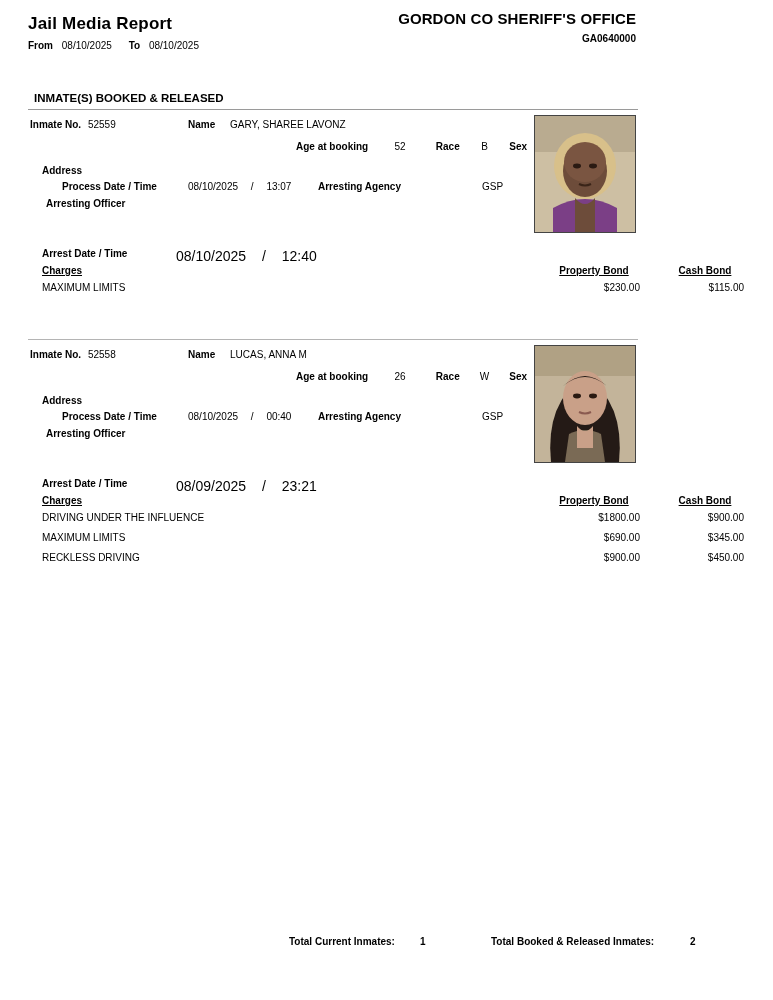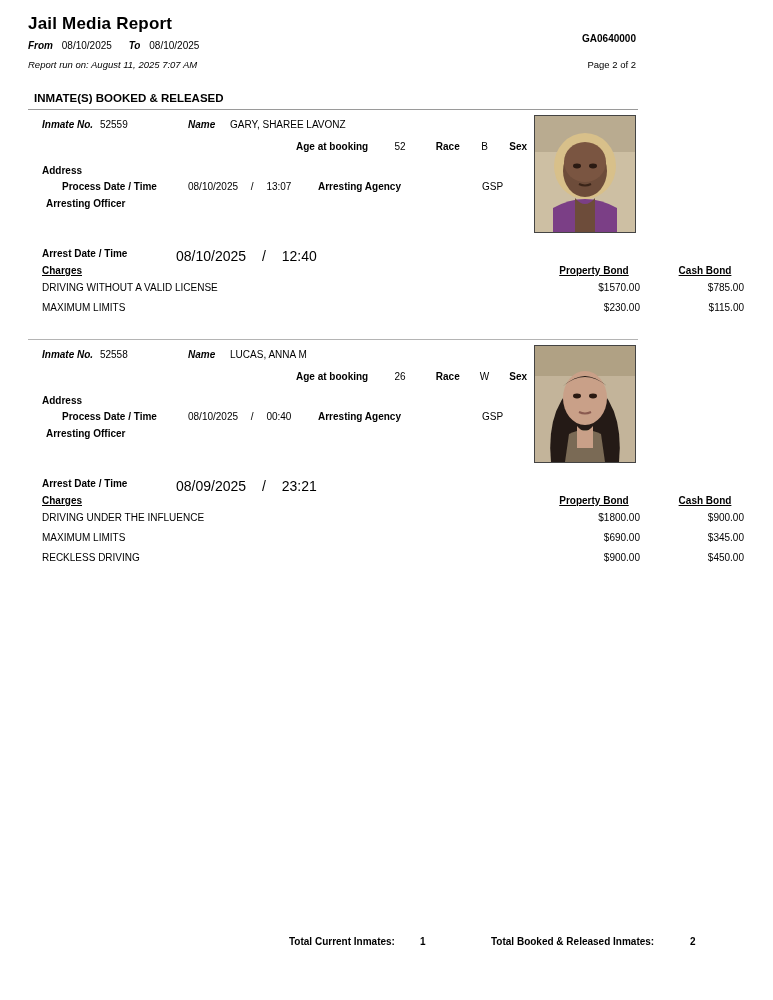--- a/index.html
+++ b/index.html
@@ -104,29 +104,28 @@
     margin-top: 4px;
   }
   .record .inner {
     position: relative;
     height: 210px;
   }
 
   .lbl {
     font-weight: bold;
     font-size: 10px;
-    font-style: italic;
   }
   .val {
     font-size: 10px;
   }
 
   .row-inmate {
     position: absolute;
-    left: 14px;
+    left: 2px;
     top: 0px;
     font-size: 10px;
     white-space: nowrap;
   }
   .row-inmate .lbl { margin-right: 4px; }
   .row-name {
     position: absolute;
     left: 160px;
     top: 0px;
     font-size: 10px;
@@ -308,35 +307,31 @@
     font-weight: bold;
   }
 </style>
 </head>
 <body>
 
 <div class="page">
 
   <div class="header">
     <div class="report-title">Jail Media Report</div>
+    <div class="office-title">GORDON CO SHERIFF'S OFFICE</div>
     <div class="agency-id">GA0640000</div>
 
     <div class="from-to">
       <span class="lbl">From</span>
       <span class="val">08/10/2025</span>
       <span class="lbl">To</span>
       <span class="val">08/10/2025</span>
     </div>
 
 
-    <div class="runline">
-      <span class="runlabel">Report run on:</span>
-      <span>August 11, 2025 7:07 AM</span>
-      <span class="page-num">Page 2 of 2</span>
-    </div>
   </div>
 
   <div class="section-wrap">
     <div class="section-head">INMATE(S) BOOKED &amp; RELEASED</div>
 
     <div class="record">
       <div class="inner">
         <div class="row-inmate">
           <span class="lbl">Inmate No.</span>
           <span class="val">52559</span>
@@ -371,25 +366,20 @@
           <span>08/10/2025</span>
           <span class="slash">/</span>
           <span>12:40</span>
         </div>
 
         <div class="charges-lbl">Charges</div>
         <div class="bond-head-prop">Property Bond</div>
         <div class="bond-head-cash">Cash Bond</div>
 
         <div class="charge-list">
-          <div class="charge-row">
-            <span class="charge-name">DRIVING WITHOUT A VALID LICENSE</span>
-            <span class="charge-prop">$1570.00</span>
-            <span class="charge-cash">$785.00</span>
-          </div>
           <div class="charge-row">
             <span class="charge-name">MAXIMUM LIMITS</span>
             <span class="charge-prop">$230.00</span>
             <span class="charge-cash">$115.00</span>
           </div>
         </div>
 
         <div class="mugshot">
           <svg width="100" height="116" viewBox="0 0 100 116" xmlns="http://www.w3.org/2000/svg">
             <rect x="0" y="0" width="100" height="116" fill="#cdbfa3"></rect>

